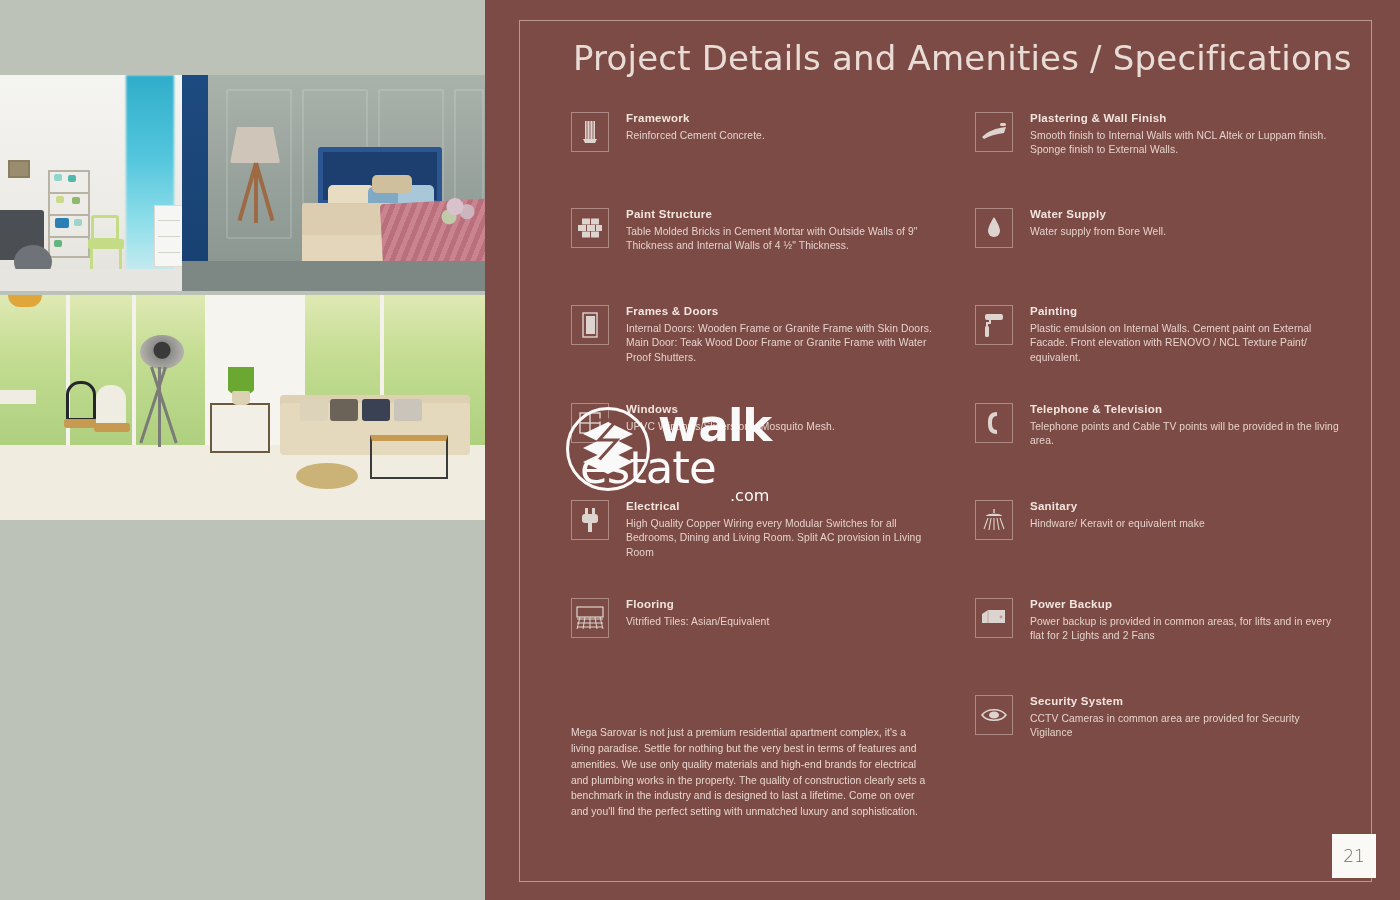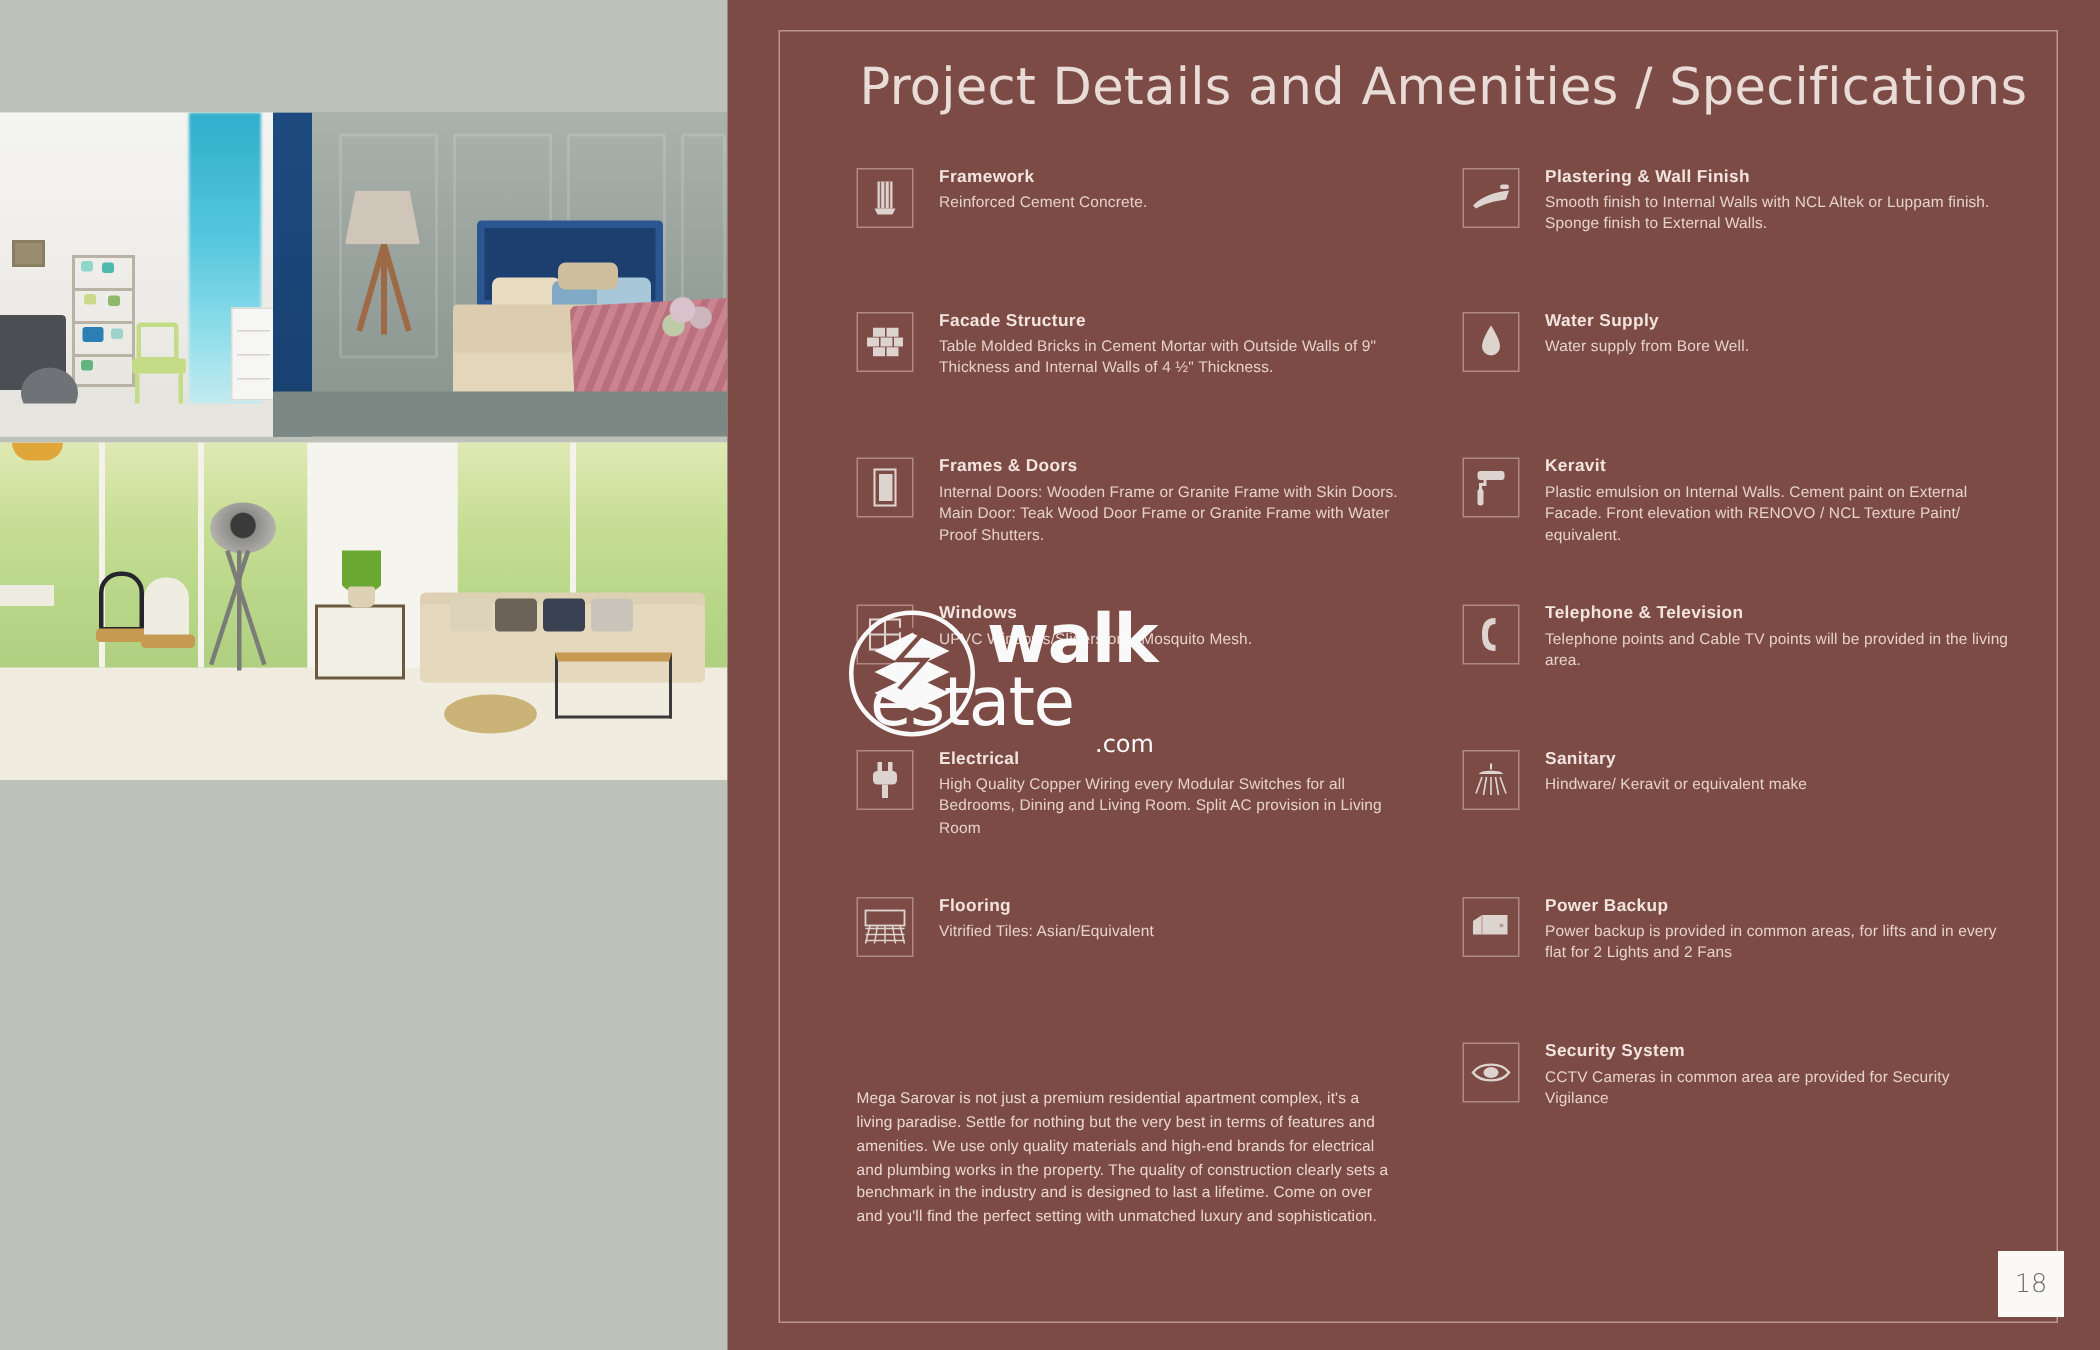--- a/index.html
+++ b/index.html
@@ -273,21 +273,21 @@
               <rect x="10" y="7" width="8" height="6"></rect>
               <rect x="19" y="7" width="6" height="6"></rect>
               <rect x="5" y="0.5" width="8" height="6"></rect>
               <rect x="14" y="0.5" width="8" height="6"></rect>
               <rect x="5" y="13.5" width="8" height="6"></rect>
               <rect x="14" y="13.5" width="8" height="6"></rect>
             </g>
           </svg>
       </div>
       <div class="spec-txt">
-        <div class="spec-title">Facade Structure</div>
+        <div class="spec-title">Paint Structure</div>
         <div class="spec-desc">Table Molded Bricks in Cement Mortar with Outside Walls of 9" Thickness and Internal Walls of 4 ½" Thickness.</div>
       </div>
     </div>
 
     <div class="spec-item" style="height:98px">
       <div class="spec-icon">
         <svg width="18" height="26" viewBox="0 0 18 26">
             <rect x="2" y="1" width="14" height="24" fill="none" stroke="#ded4cf" stroke-width="1.4"></rect>
             <rect x="5" y="4" width="9" height="18" fill="#ded4cf"></rect>
           </svg>
@@ -380,21 +380,21 @@
 
     <div class="spec-item" style="height:98px">
       <div class="spec-icon">
         <svg width="24" height="26" viewBox="0 0 24 26">
             <rect x="3" y="2" width="18" height="6" rx="2" fill="#ded4cf"></rect>
             <path d="M8 8 v3 h-3 v4" stroke="#ded4cf" stroke-width="2" fill="none"></path>
             <rect x="3" y="14" width="4" height="11" rx="1.6" fill="#ded4cf"></rect>
           </svg>
       </div>
       <div class="spec-txt">
-        <div class="spec-title">Keravit</div>
+        <div class="spec-title">Painting</div>
         <div class="spec-desc">Plastic emulsion on Internal Walls.  Cement  paint on External Facade. Front elevation with RENOVO / NCL Texture Paint/ equivalent.</div>
       </div>
     </div>
 
     <div class="spec-item" style="height:97px">
       <div class="spec-icon">
         <svg width="18" height="24" viewBox="0 0 18 24">
             <path d="M12 1 C5 1 3 5 3 12 C3 19 5 23 12 23 L12 19 C8 19 7 16 7 12 C7 8 8 5 12 5 Z" fill="#ded4cf"></path>
           </svg>
       </div>
@@ -447,21 +447,21 @@
       </div>
       <div class="spec-txt">
         <div class="spec-title">Security System</div>
         <div class="spec-desc">CCTV Cameras in common area are provided for Security Vigilance</div>
       </div>
     </div>
   </div>
 
   <p id="blurb">Mega Sarovar is not just a premium residential apartment complex, it's a living paradise.  Settle for nothing but the very best in terms of features and amenities. We use only quality materials and high-end brands for electrical and plumbing works in the property. The quality of construction clearly sets a benchmark in the industry and is designed to last a lifetime. Come on over and you'll find the perfect setting with unmatched luxury and sophistication.</p>
 
-  <div id="page-number">18</div>
+  <div id="page-number">21</div>
 </div>
 
 <div id="watermark">
   <div id="wm-circle">
     <svg width="78" height="78" viewBox="0 0 78 78" style="position:absolute;left:0;top:0">
       <path d="M14 24 L39 12 L64 24 L39 36 Z" fill="#ffffff"></path>
       <path d="M14 38 L39 26 L64 38 L39 50 Z" fill="#ffffff"></path>
       <path d="M14 52 L39 40 L64 52 L39 64 Z" fill="#ffffff"></path>
       <path d="M30 10 L48 10 L30 30 L48 30 L30 50" fill="none" stroke="#7c4b45" stroke-width="3"></path>
     </svg>

